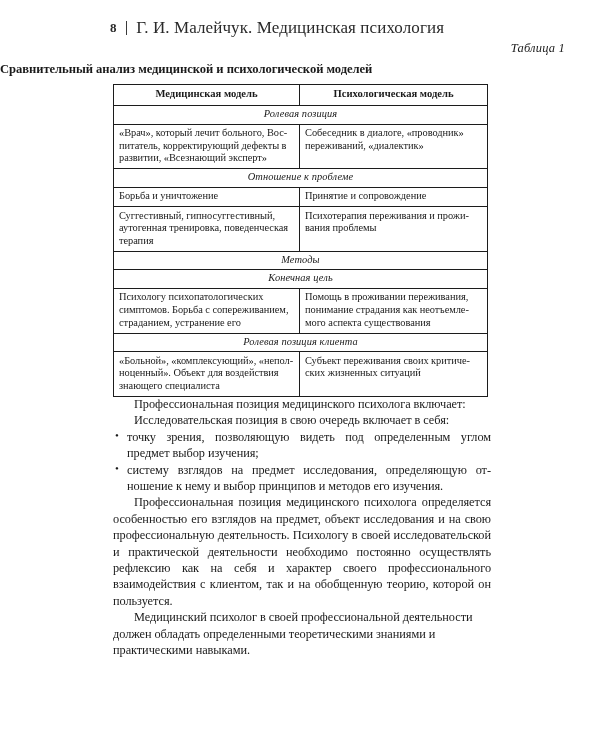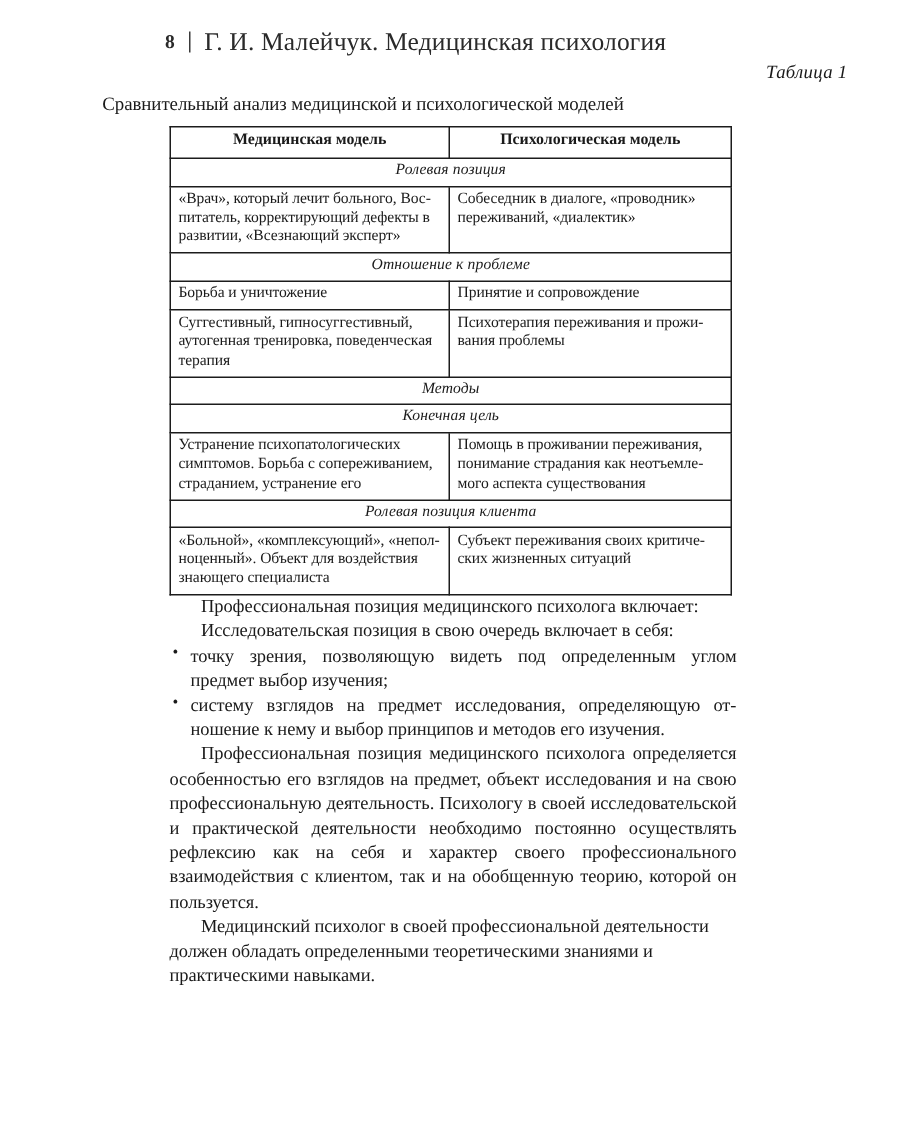--- a/index.html
+++ b/index.html
@@ -57,22 +57,22 @@
     right: 35px;
     font-style: italic;
     font-size: 12.5px;
     letter-spacing: 0.2px;
   }
   .table-title {
     position: absolute;
     top: 62px;
     left: 0;
     width: 484px;
-    text-align: center;
-    font-weight: normal;
+    text-align: left;
+    font-weight: bold;
     font-size: 12.6px;
     letter-spacing: -0.05px;
   }
 
   
   .cmp-table {
     position: absolute;
     top: 84px;
     left: 113px;
     width: 374px;
@@ -193,21 +193,21 @@
         <td class="body-cell">Психотерапия переживания и прожи-вания проблемы</td>
       </tr>
       <tr>
         <td class="section" colspan="2">Методы</td>
       </tr>
 
       <tr>
         <td class="section" colspan="2">Конечная цель</td>
       </tr>
       <tr>
-        <td class="body-cell">Устранение психопатологических симптомов. Борьба с сопереживанием, страданием, устранение его</td>
+        <td class="body-cell">Психологу психопатологических симптомов. Борьба с сопереживанием, страданием, устранение его</td>
         <td class="body-cell">Помощь в проживании переживания, понимание страдания как неотъемле-мого аспекта существования</td>
       </tr>
 
       <tr>
         <td class="section" colspan="2">Ролевая позиция клиента</td>
       </tr>
       <tr>
         <td class="body-cell">«Больной», «комплексующий», «непол-ноценный». Объект для воздействия знающего специалиста</td>
         <td class="body-cell">Субъект переживания своих критиче-ских жизненных ситуаций</td>
       </tr>

